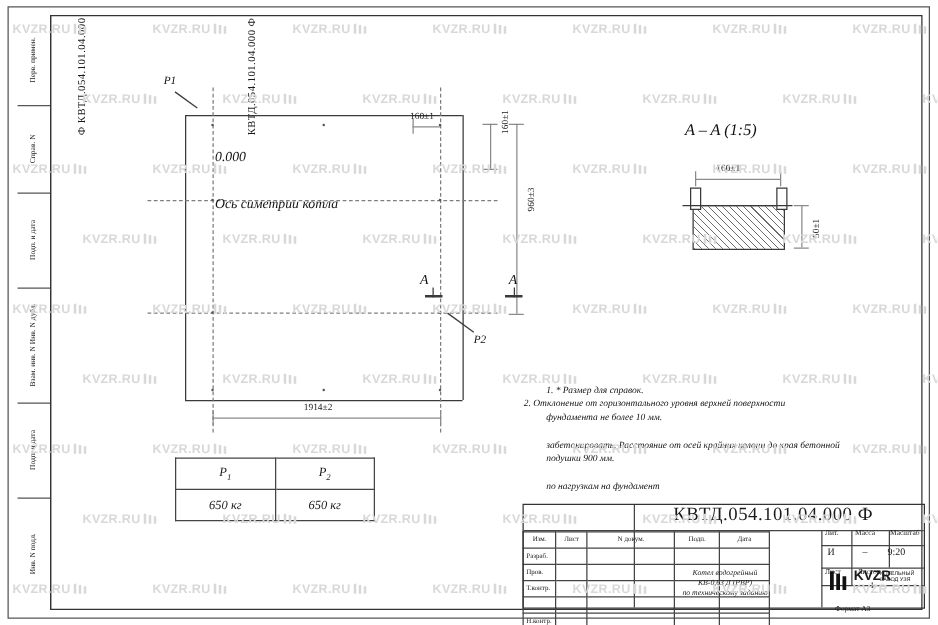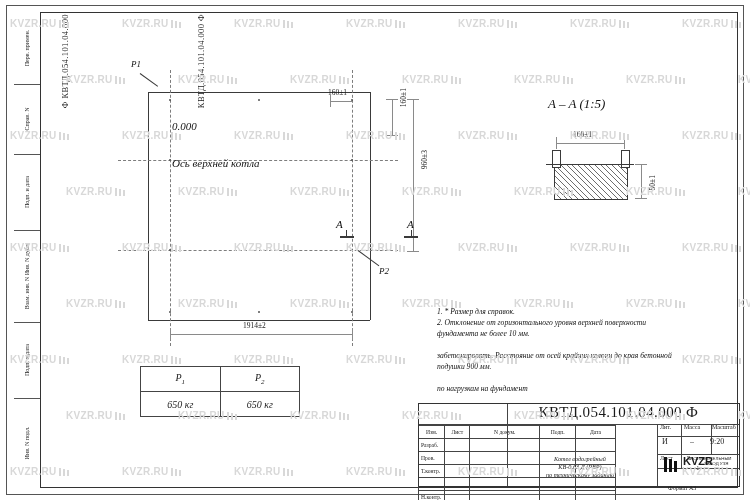--- a/index.html
+++ b/index.html
@@ -217,21 +217,21 @@
   <div class="dot" style="left:258px;top:99px;"></div>
   <div class="dot" style="left:258px;top:311px;"></div>
 
   <div class="ln" style="left:140px;top:73px;width:22px;height:1px;transform:rotate(36deg);transform-origin:left center;"></div>
   <div class="lbl" style="left:131px;top:59px;">P1</div>
 
   <div class="ln" style="left:358px;top:250px;width:26px;height:1px;transform:rotate(36deg);transform-origin:left center;"></div>
   <div class="lbl" style="left:379px;top:266px;">P2</div>
 
   <div class="lbl-big" style="left:172px;top:120px;">0.000</div>
-  <div class="lbl-big" style="left:172px;top:157px;">Ось верхней котла</div>
+  <div class="lbl-big" style="left:172px;top:157px;">Ось симетрии котла</div>
 
   <div class="ln hln thin" style="left:330px;top:101px;width:22px;"></div>
   <div class="ln vln thin" style="left:330px;top:95px;height:12px;"></div>
   <div class="dimtxt" style="left:328px;top:88px;">160±1</div>
 
   <div class="ln vln thin" style="left:392px;top:99px;height:36px;"></div>
   <div class="ln hln thin" style="left:386px;top:99px;width:12px;"></div>
   <div class="ln hln thin" style="left:386px;top:135px;width:12px;"></div>
   <div class="dimtxt v" style="left:399px;top:88px;">160±1</div>
 
@@ -263,21 +263,21 @@
   <div class="ln vln thin" style="left:556px;top:137px;height:12px;"></div>
   <div class="ln vln thin" style="left:624px;top:137px;height:12px;"></div>
   <div class="dimtxt" style="left:573px;top:130px;">160±1</div>
 
   <div class="ln vln thin" style="left:641px;top:164px;height:34px;"></div>
   <div class="ln hln thin" style="left:635px;top:164px;width:12px;"></div>
   <div class="ln hln thin" style="left:635px;top:198px;width:12px;"></div>
   <div class="dimtxt v" style="left:648px;top:175px;">50±1</div>
 
   <div class="note" style="left:437px;top:306px;">1. * Размер для справок.</div>
-  <div class="note" style="left:437px;top:317px;">2. Отклонение от горизонтального уровня верхней поверхности</div>
+  <div class="note" style="left:419px;top:317px;">2. Отклонение от горизонтального уровня верхней поверхности</div>
   <div class="note" style="left:437px;top:328px;">фундамента не более 10 мм.</div>
   <div class="note" style="left:437px;top:350px;">забетонировать. Расстояние от осей крайних колонн до края бетонной</div>
   <div class="note" style="left:437px;top:361px;">подушки 900 мм.</div>
   <div class="note" style="left:437px;top:383px;">по нагрузкам на фундамент</div>
 
   <table class="ptable">
     <tbody>
         <tr>
       <td class="hd"><span>P</span><sub style="font-size:7px;">1</sub></td>
       <td class="hd"><span>P</span><sub style="font-size:7px;">2</sub></td>

